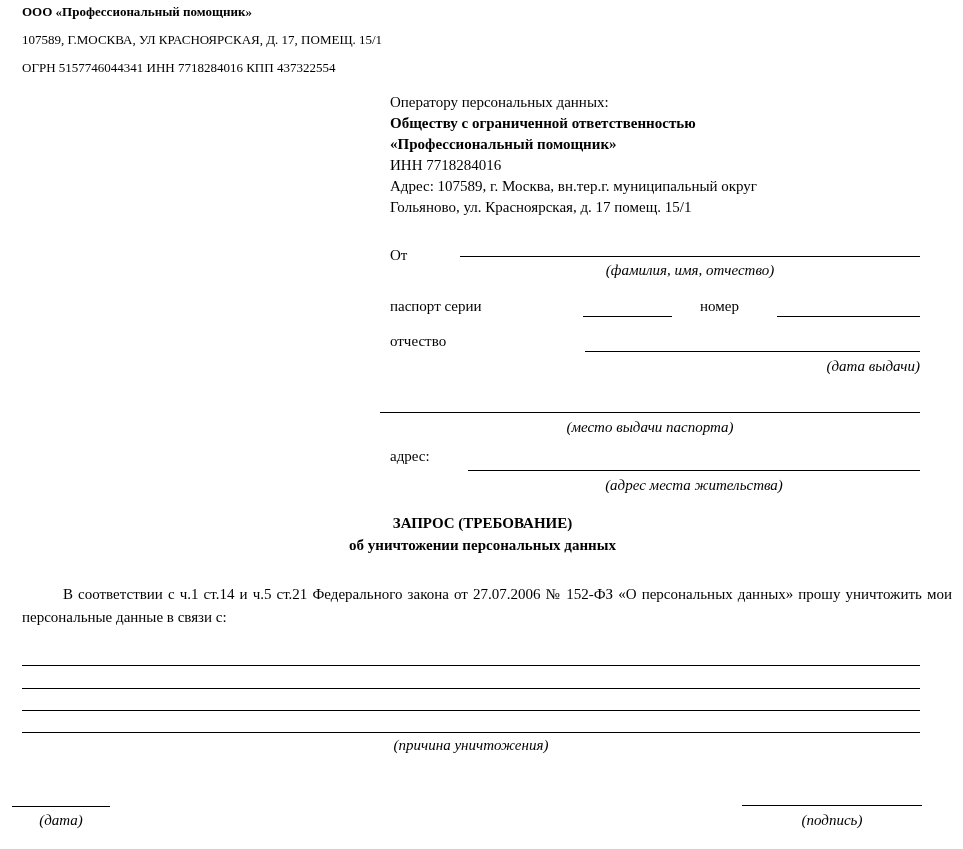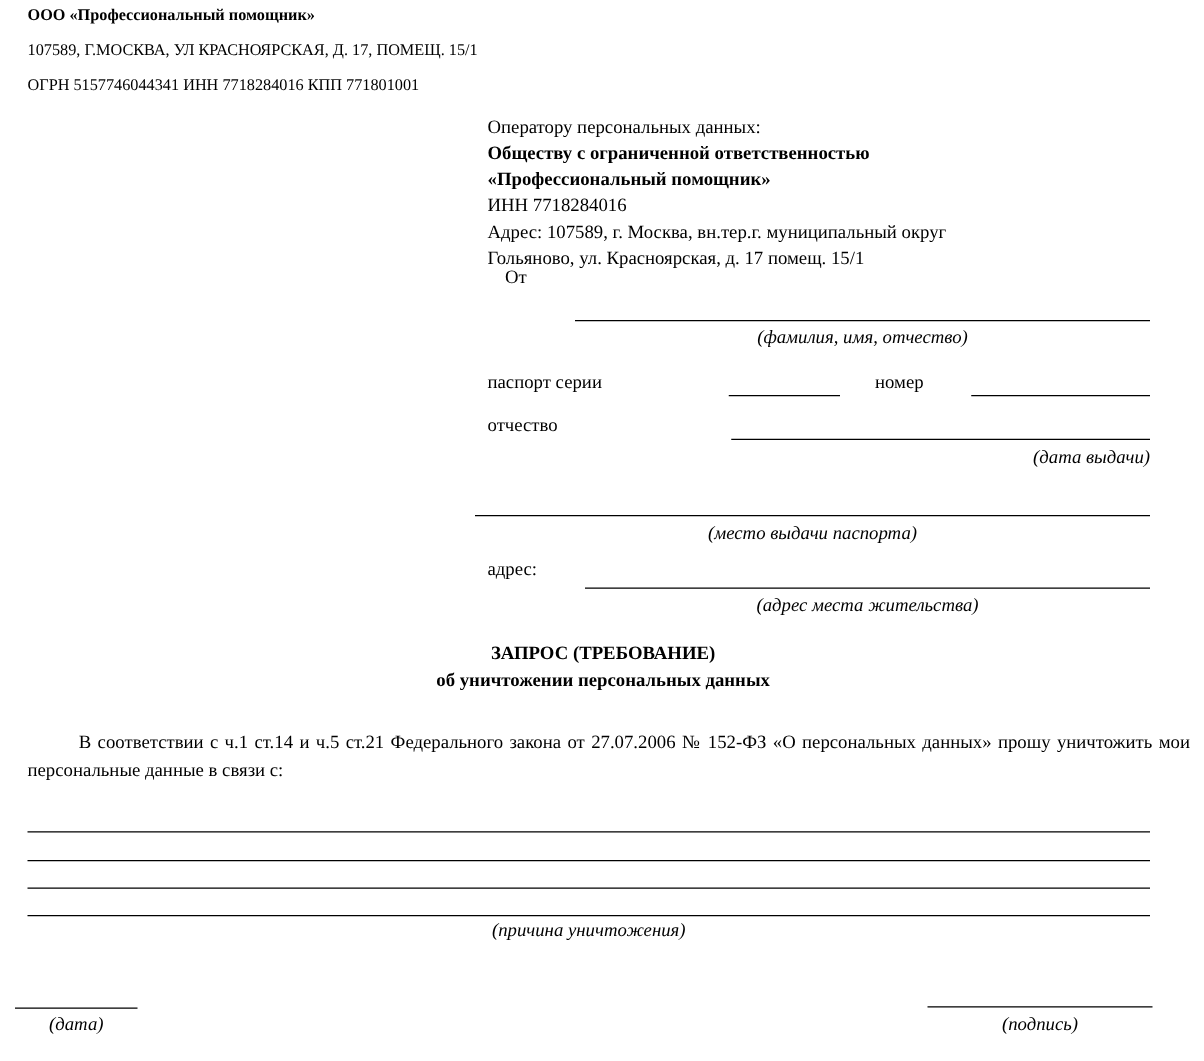--- a/index.html
+++ b/index.html
@@ -48,32 +48,32 @@
     text-indent: 41px;
   }
 </style>
 </head>
 <body>
 
 <div class="page">
 
   <div class="abs letterhead-line bold" style="left:22px; top:4px;text-align:right;">ООО «Профессиональный помощник»</div>
   <div class="abs letterhead-line" style="left:22px; top:32px;">107589, Г.МОСКВА, УЛ КРАСНОЯРСКАЯ, Д. 17, ПОМЕЩ. 15/1</div>
-  <div class="abs letterhead-line" style="left:22px; top:60px;">ОГРН 5157746044341 ИНН 7718284016 КПП 771801001</div>
+  <div class="abs letterhead-line" style="left:22px; top:60px;">ОГРН 5157746044341 ИНН 7718284016 КПП 437322554</div>
 
   <div class="abs recipient">
     <div>Оператору персональных данных:</div>
     <div class="bold">Обществу с ограниченной ответственностью</div>
     <div class="bold">«Профессиональный помощник»</div>
     <div>ИНН 7718284016</div>
     <div>Адрес: 107589, г. Москва, вн.тер.г. муниципальный округ</div>
     <div>Гольяново, ул. Красноярская, д. 17 помещ. 15/1</div>
   </div>
 
-  <div class="abs label" style="left:390px; top:214px;margin-left:14px;">От</div>
+  <div class="abs label" style="left:390px; top:247px;">От</div>
   <div class="abs fill-line" style="left:460px; top:236px; width:460px;"></div>
   <div class="abs caption" style="left:460px; top:261px; width:460px;">(фамилия, имя, отчество)</div>
 
   <div class="abs label" style="left:390px; top:298px;">паспорт серии</div>
   <div class="abs fill-line" style="left:583px; top:296px; width:89px;"></div>
   <div class="abs label" style="left:700px; top:298px;">номер</div>
   <div class="abs fill-line" style="left:777px; top:296px; width:143px;"></div>
 
   <div class="abs label" style="left:390px; top:333px;">отчество</div>
   <div class="abs fill-line" style="left:585px; top:331px; width:335px;"></div>

